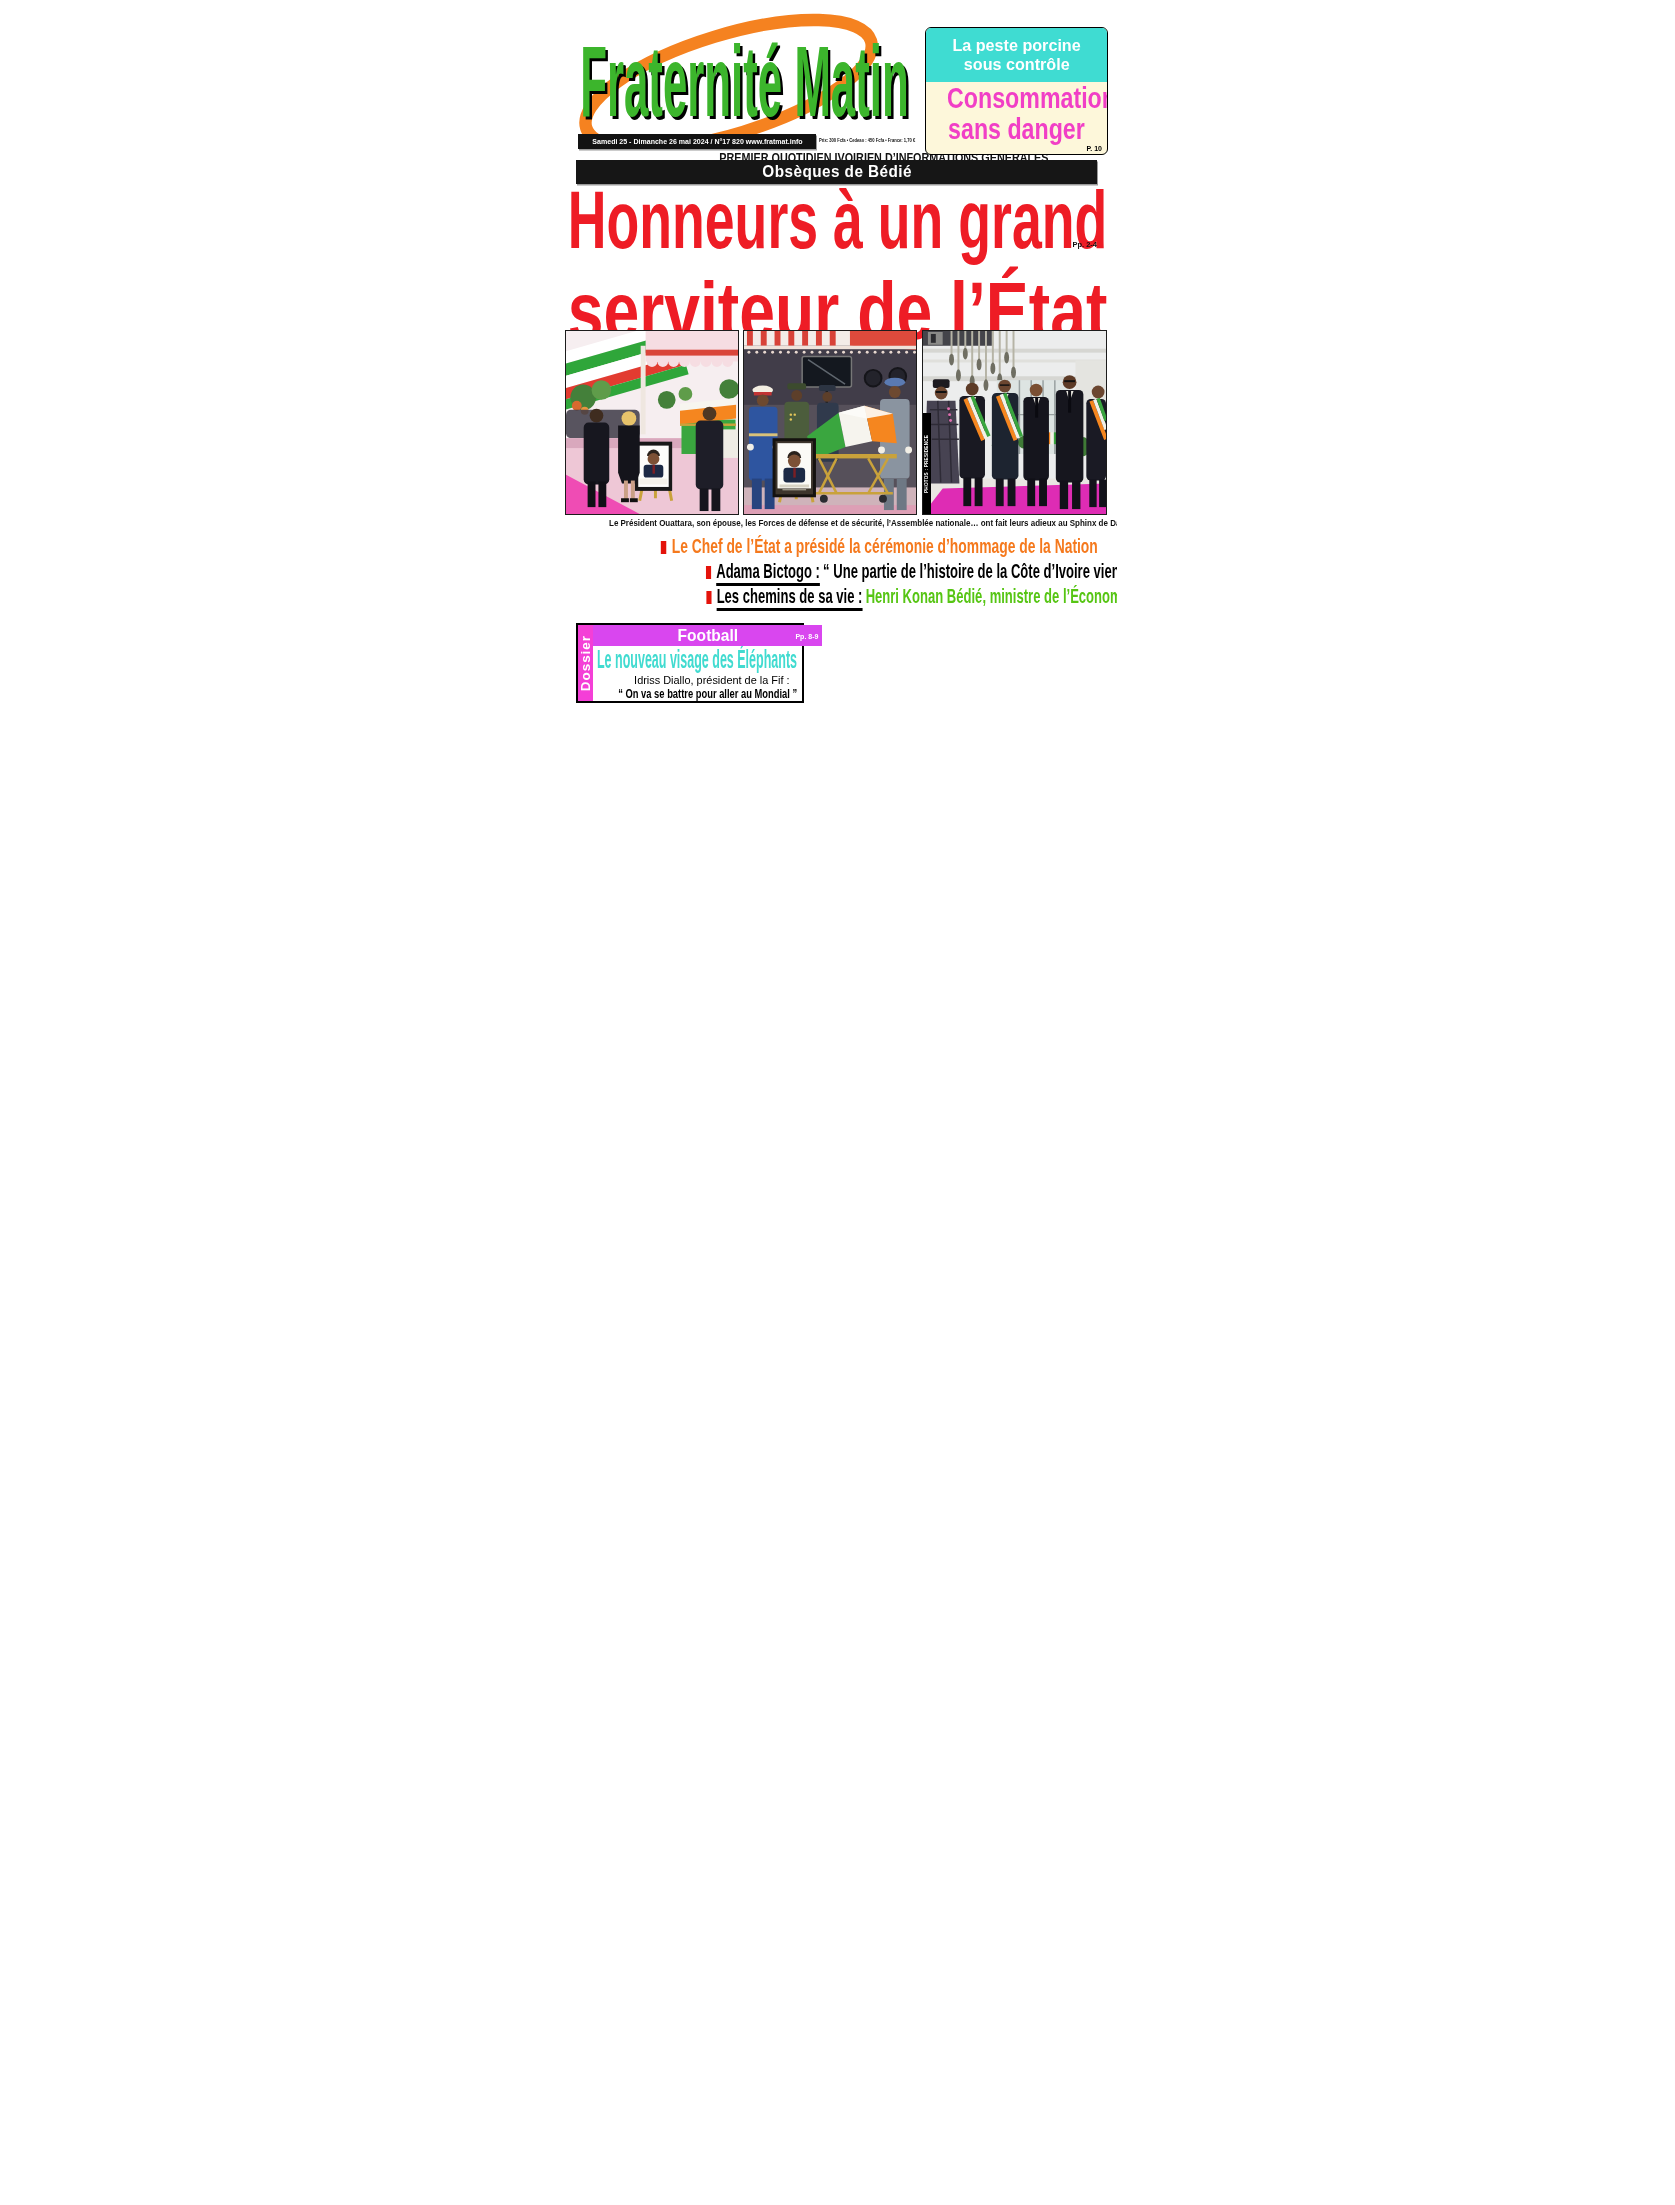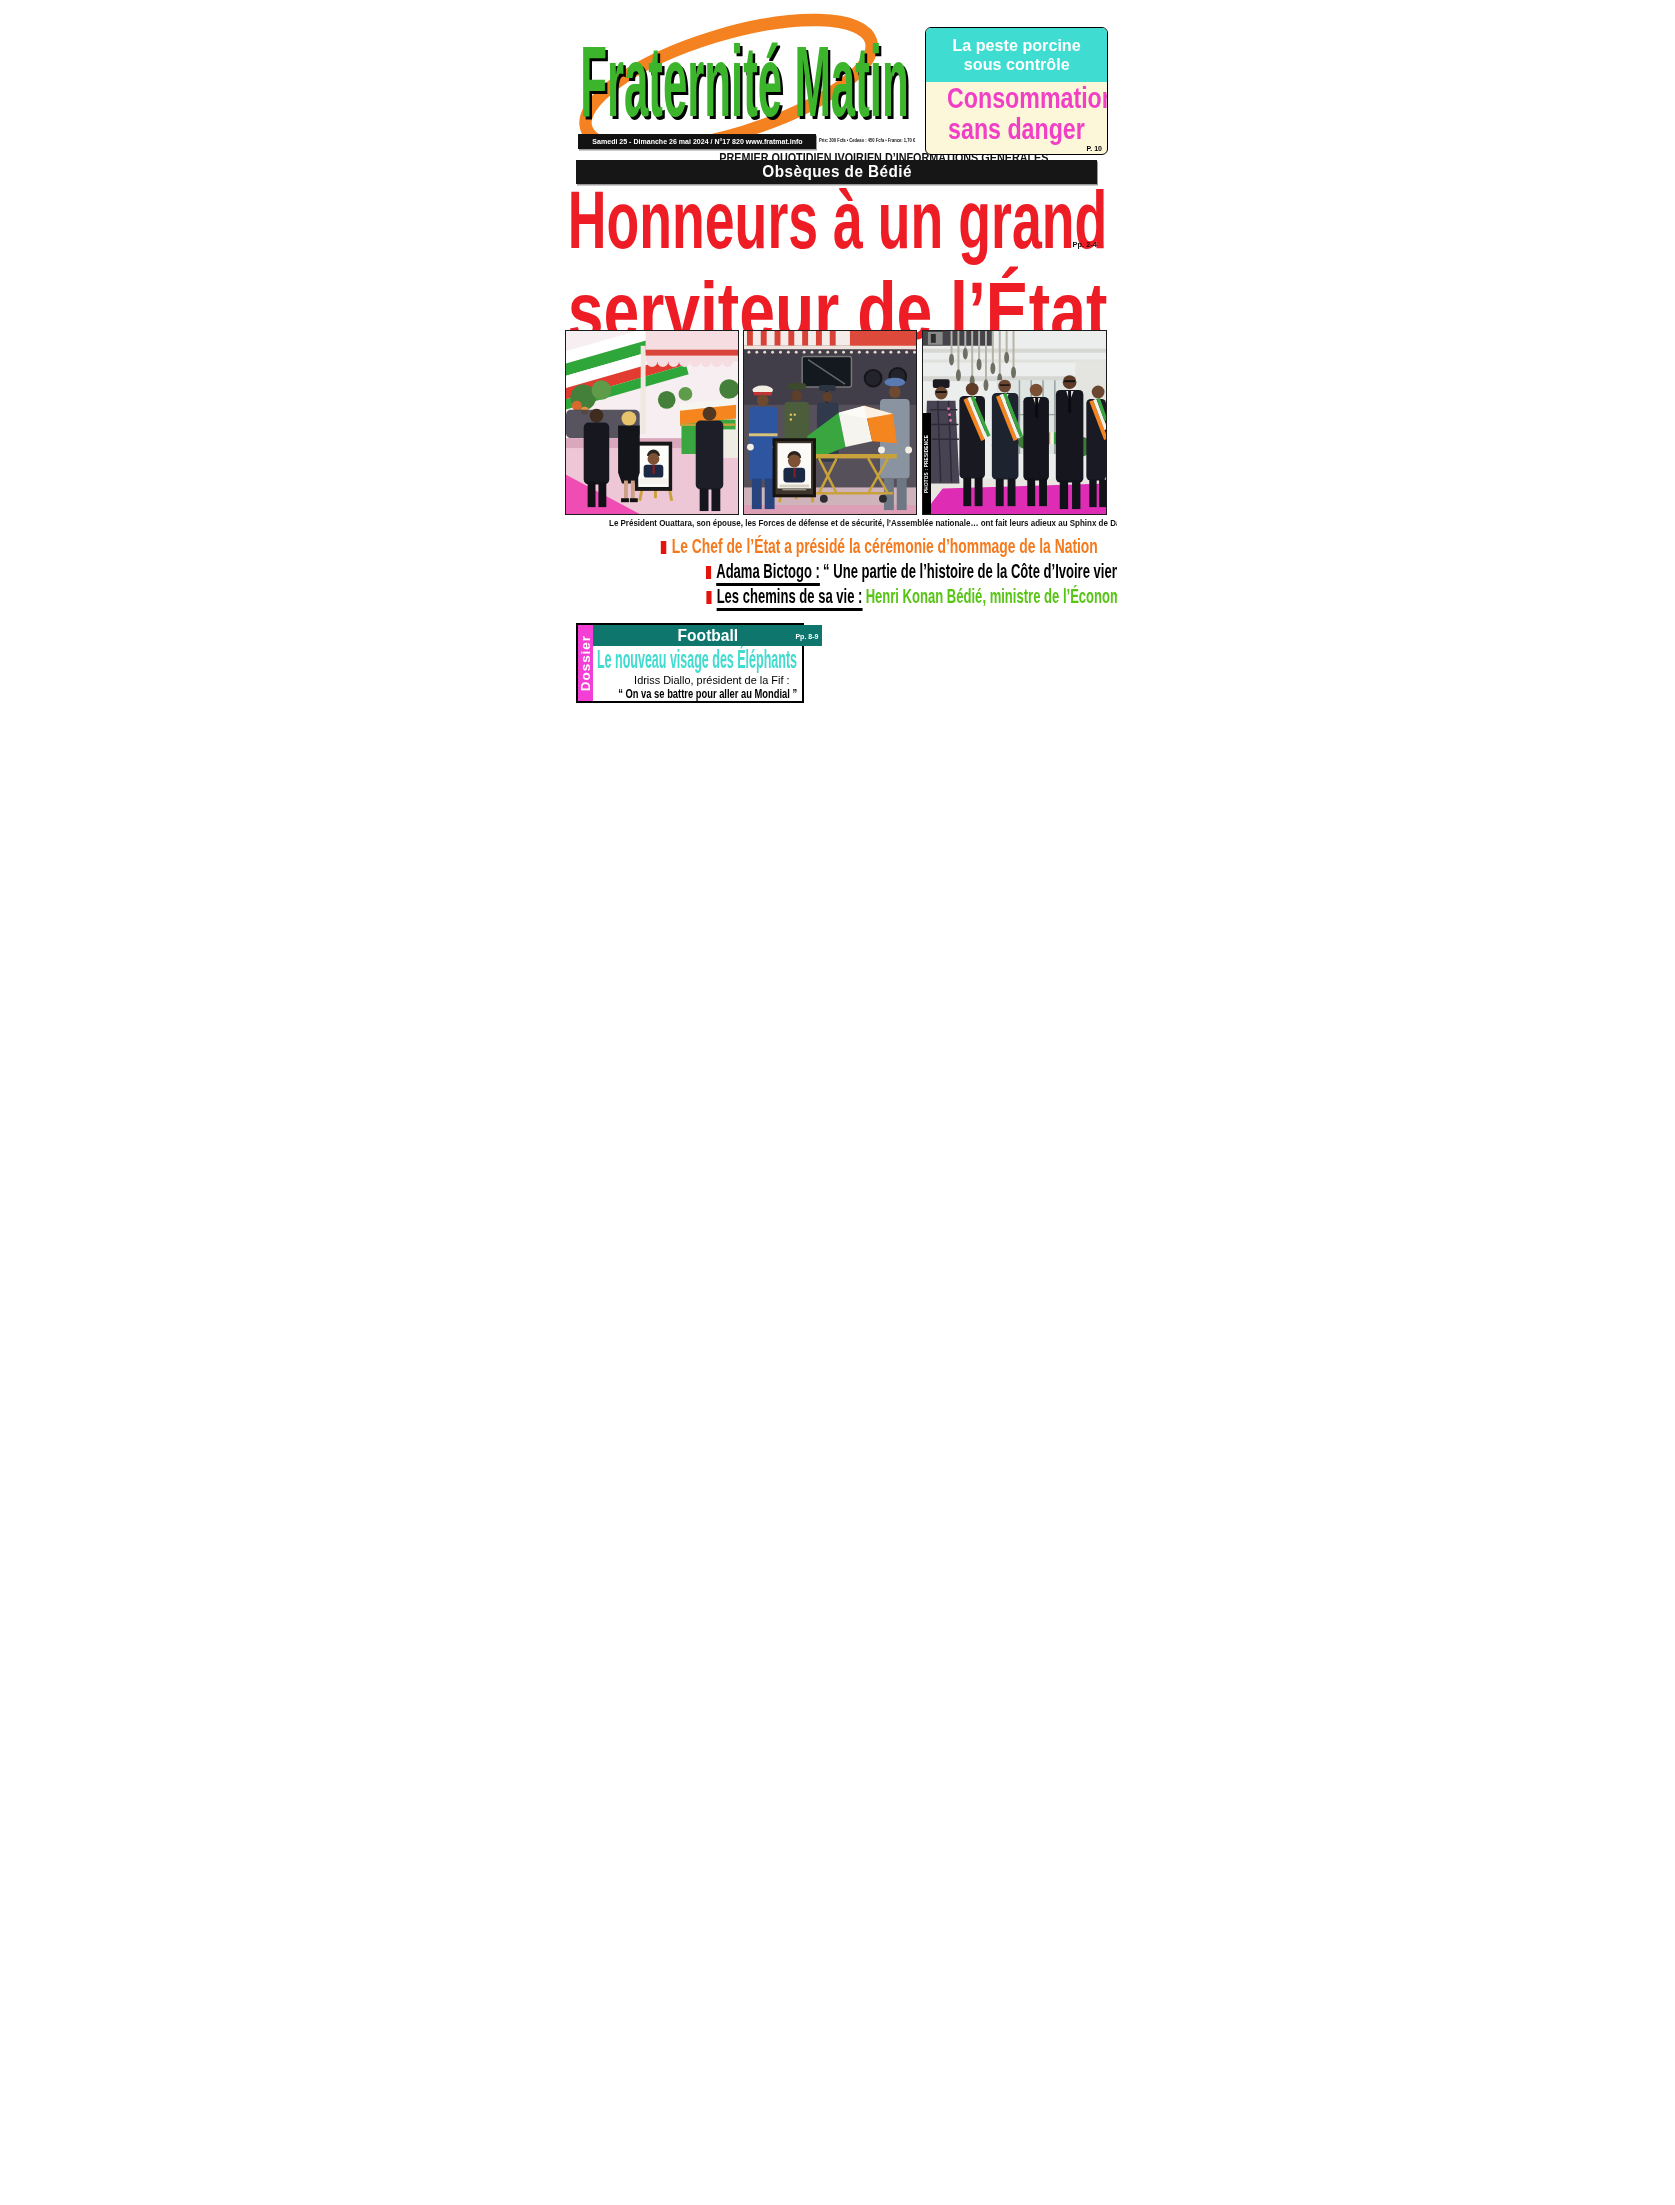--- a/index.html
+++ b/index.html
@@ -53,21 +53,21 @@
   .bl-black{font-weight:bold;color:#000;}
   .bl-green{font-weight:bold;color:#56c513;}
 
   
   #fb-box{position:absolute;left:18px;top:623px;width:228px;height:80px;box-sizing:border-box;
           border:2px solid #000;background:#fff;display:flex;}
   #fb-strip{width:16.4px;background:#f43fd7;display:flex;align-items:center;justify-content:center;}
   #fb-strip span{writing-mode:vertical-rl;transform:rotate(180deg);color:#fff;font-weight:bold;
                  font-size:13.4px;letter-spacing:1px;}
   #fb-content{flex:1;position:relative;}
-  #fb-bar{height:21px;background:#0f766e;color:#fff;text-align:center;line-height:21px;
+  #fb-bar{height:21px;background:#d946ef;color:#fff;text-align:center;line-height:21px;
           font-weight:bold;font-size:16.4px;position:relative;}
   #fb-pageref{position:absolute;right:4px;top:0;font-size:7px;line-height:23px;}
   #fb-headline-svg{display:block;width:208px;height:28px;}
   #fb-sub1{text-align:center;font-size:11.5px;line-height:13px;color:#000;padding-left:8px;}
   #fb-sub2{text-align:center;font-weight:bold;font-size:12px;line-height:14.4px;color:#000;}
 
   
   #vv-box{position:absolute;left:253px;top:623px;width:297px;height:80px;box-sizing:border-box;
           border:2px solid #000;border-radius:6px;background:#fdf7da;overflow:hidden;}
   #vv-kicker{margin:4px 6px 0;height:19px;background:#fff;text-align:center;line-height:19px;

